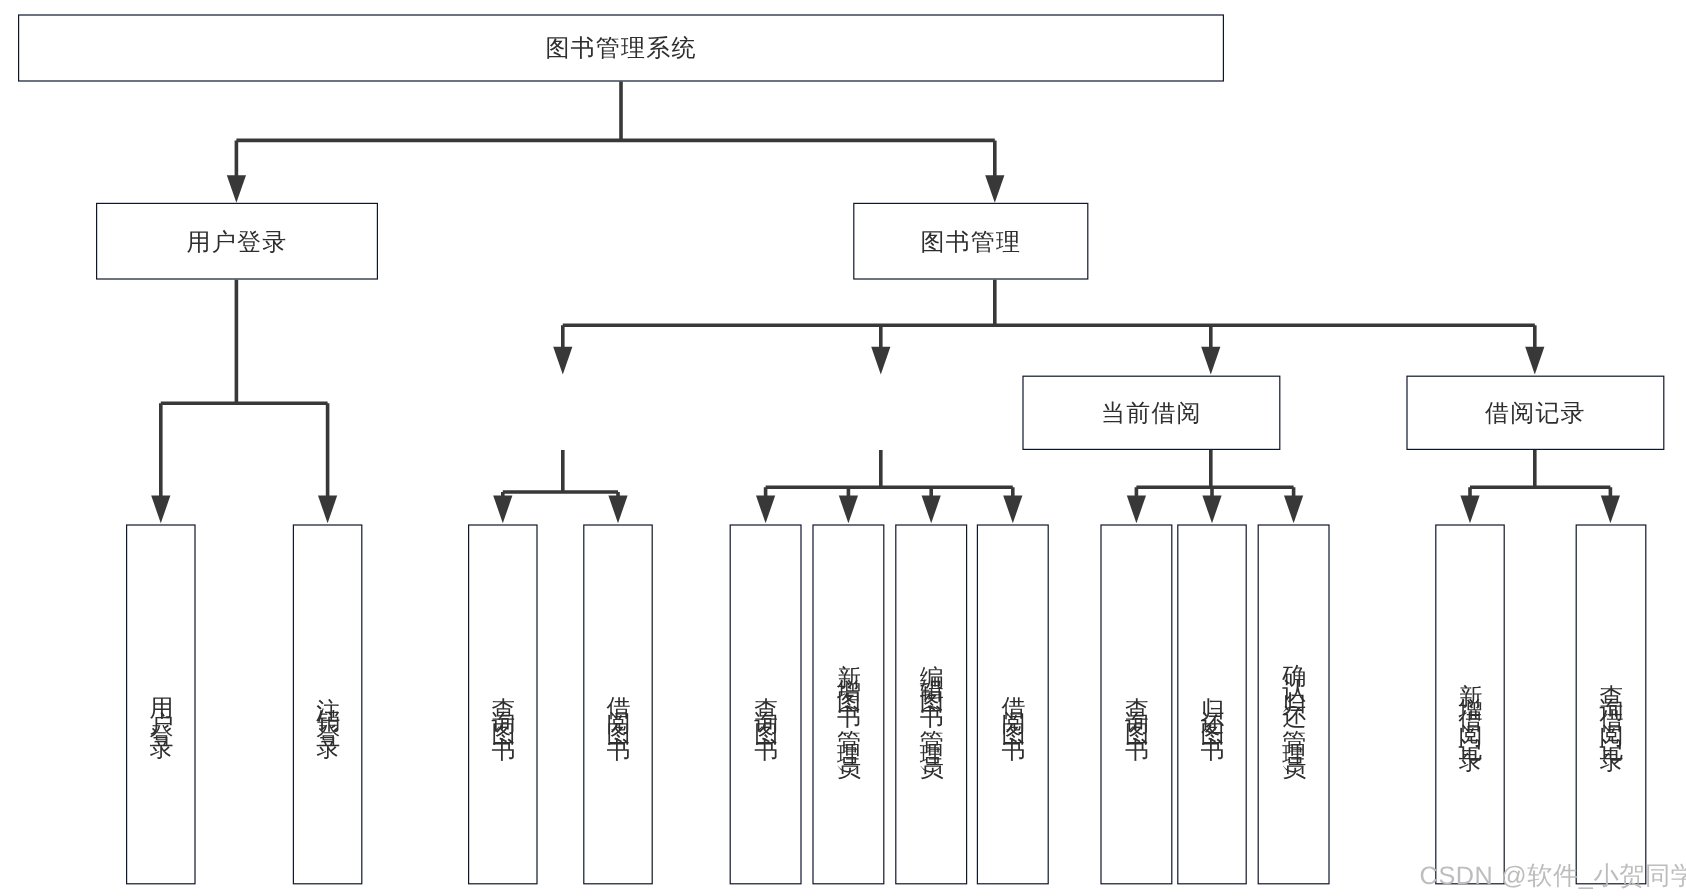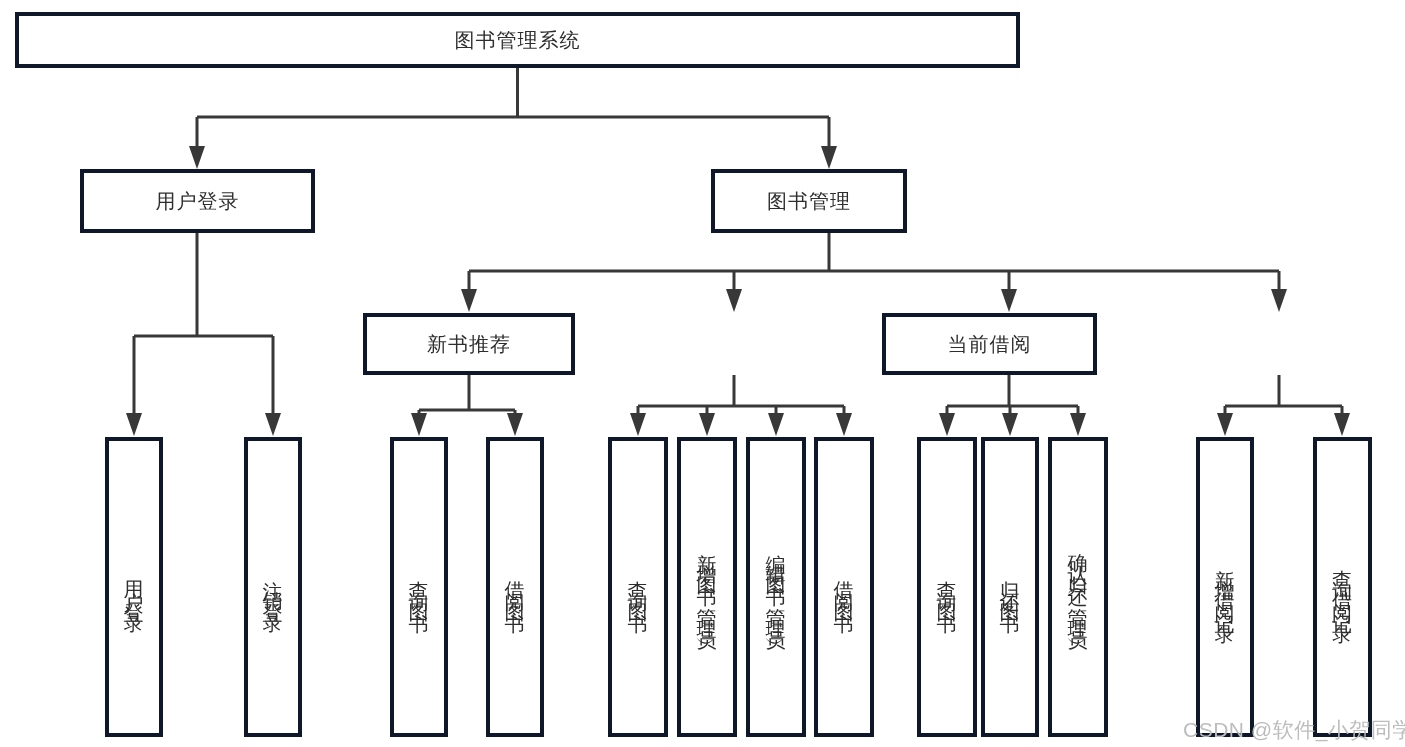--- a/index.html
+++ b/index.html
@@ -13,21 +13,21 @@
   }
   svg.connectors {
     position: absolute;
     left: 0; top: 0;
     width: 1405px; height: 747px;
     z-index: 1;
   }
   .box {
     position: absolute;
     background: #ffffff;
-    border: 4px solid #0f172a;
+    border: 1px solid #0f172a;
     box-sizing: border-box;
     display: flex;
     align-items: center;
     justify-content: center;
     color: #2e2e2e;
     font-size: 20px;
     z-index: 2;
     letter-spacing: 1px;
   }
   .vbox {
@@ -40,21 +40,21 @@
     letter-spacing: 11px;
     line-height: 1;
     white-space: nowrap;
   }
   
   #b-root { left: 15px;   top: 12px;  width: 1005px; height: 56px; }
   #b-user { left: 80px;   top: 169px; width: 235px;  height: 64px; }
   #b-book { left: 711px;  top: 169px; width: 196px;  height: 64px; }
   #b-new  { left: 363px;  top: 313px; width: 212px;  height: 62px; }
   #b-bb   { left: 628px;  top: 313px; width: 212px;  height: 62px; }
-  #b-cb   { left: 882px;  top: 313px; width: 215px;  height: 62px; }
+  #b-cb   { left: 852px;  top: 313px; width: 215px;  height: 62px; }
   #b-br   { left: 1172px; top: 313px; width: 215px;  height: 62px; }
   
   #v1  { left: 105px;  width: 58px; }
   #v2  { left: 244px;  width: 58px; }
   #v3  { left: 390px;  width: 58px; }
   #v4  { left: 486px;  width: 58px; }
   #v5  { left: 608px;  width: 60px; }
   #v6  { left: 677px;  width: 60px; }
   #v7  { left: 746px;  width: 60px; }
   #v8  { left: 814px;  width: 60px; }
@@ -131,25 +131,25 @@
     <span>图书管理系统</span>
   </div>
 
   <div class="box" id="b-user">
     <span>用户登录</span>
   </div>
   <div class="box" id="b-book">
     <span>图书管理</span>
   </div>
 
-  <div class="box" id="b-new">
-    <span>新书推荐</span>
-  </div>
   <div class="box" id="b-cb">
     <span>当前借阅</span>
+  </div>
+  <div class="box" id="b-br">
+    <span>借阅记录</span>
   </div>
 
   <div class="box vbox" id="v1">
     <span class="vtext">用户登录</span>
   </div>
   <div class="box vbox" id="v2">
     <span class="vtext">注销登录</span>
   </div>
   <div class="box vbox" id="v3">
     <span class="vtext">查询图书</span>

